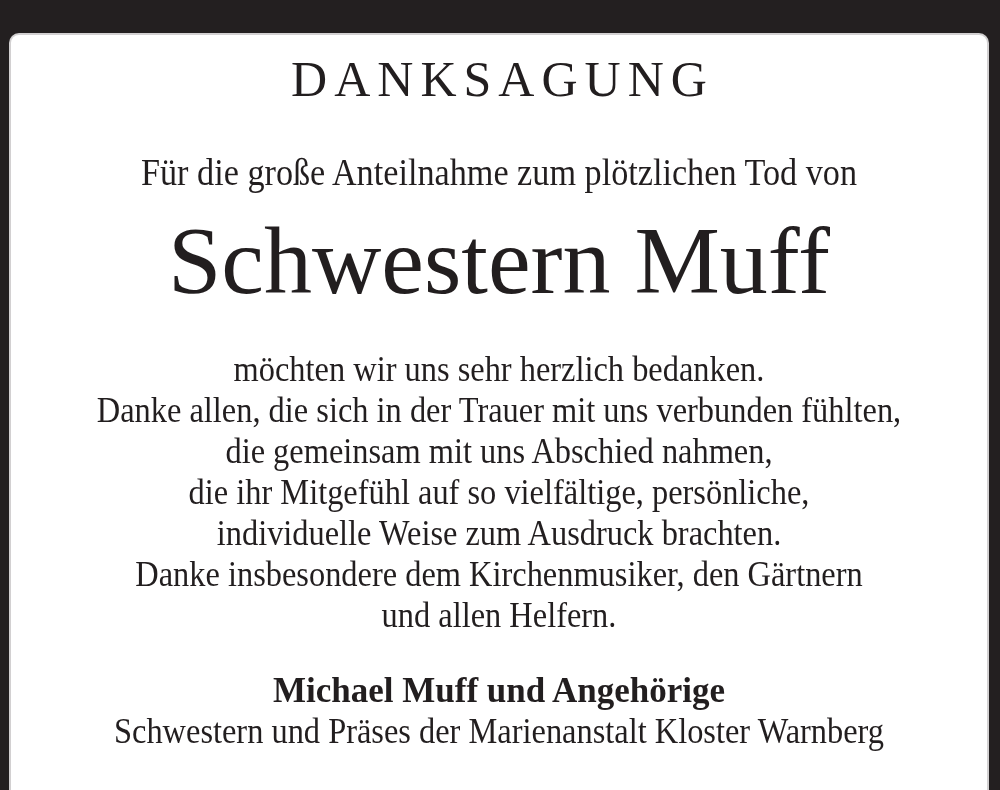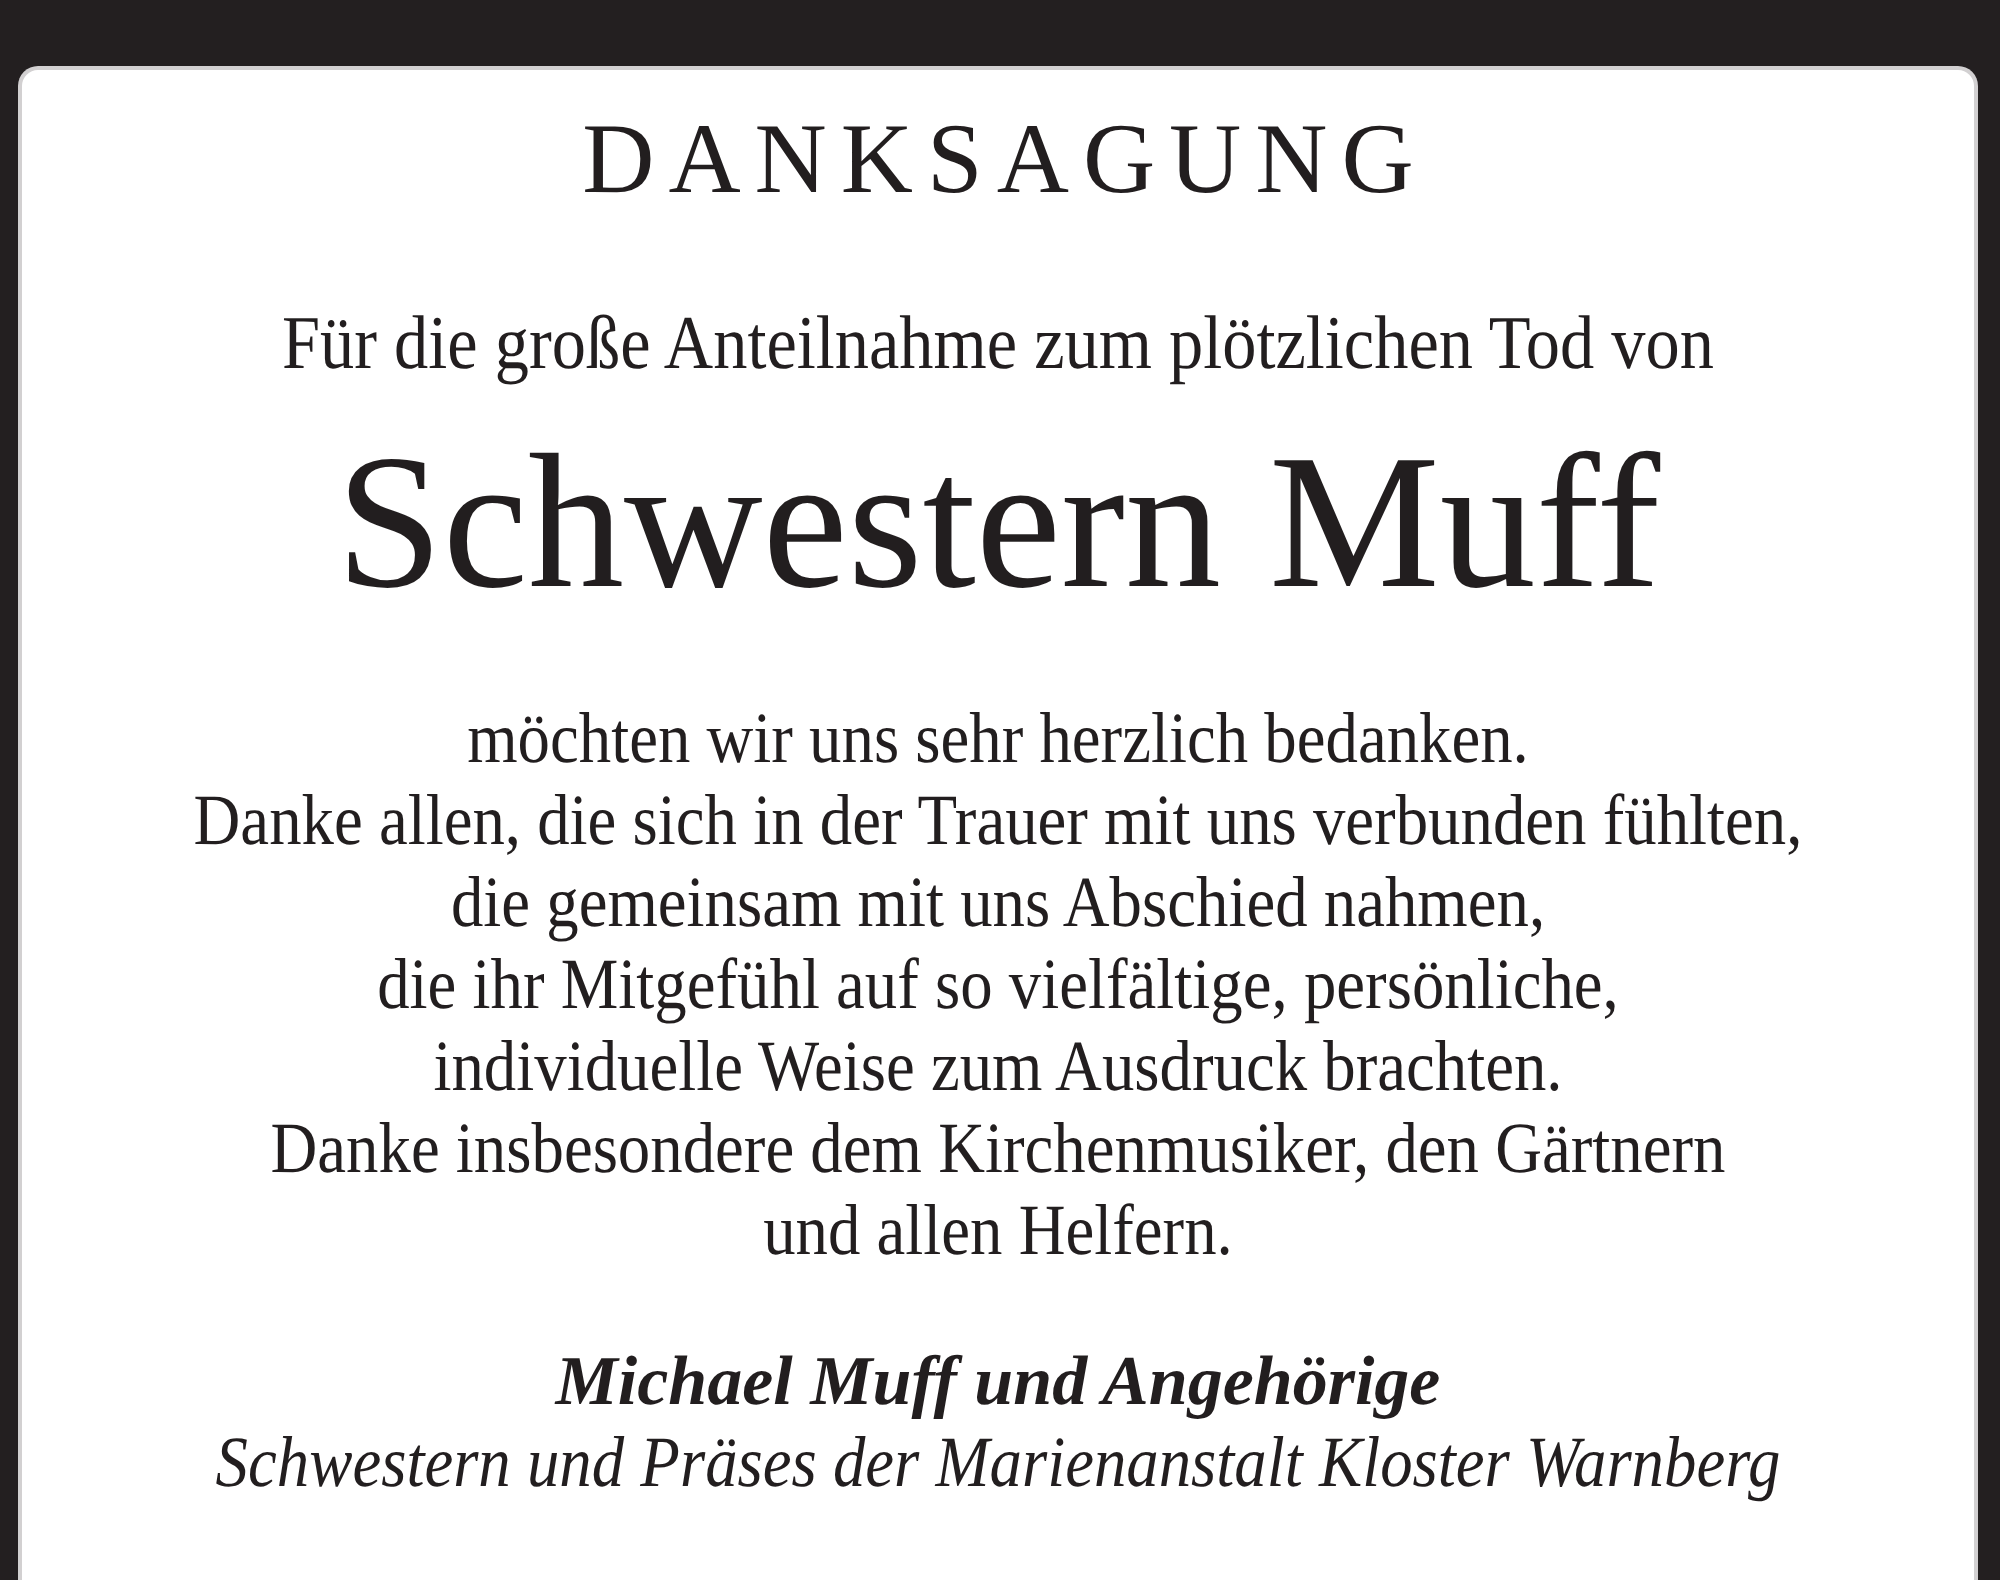--- a/index.html
+++ b/index.html
@@ -58,21 +58,20 @@
     line-height: 41px;
     white-space: nowrap;
   }
   
   .cond {
     transform: scaleX(0.9);
     transform-origin: 50% 50%;
   }
   .sig {
     margin-top: 34px;
-    font-style: italic;
   }
   .sig-primary {
     font-size: 35px;
     line-height: 41px;
     font-weight: bold;
     white-space: nowrap;
   }
   .sig-secondary {
     font-size: 36px;
     line-height: 41px;

